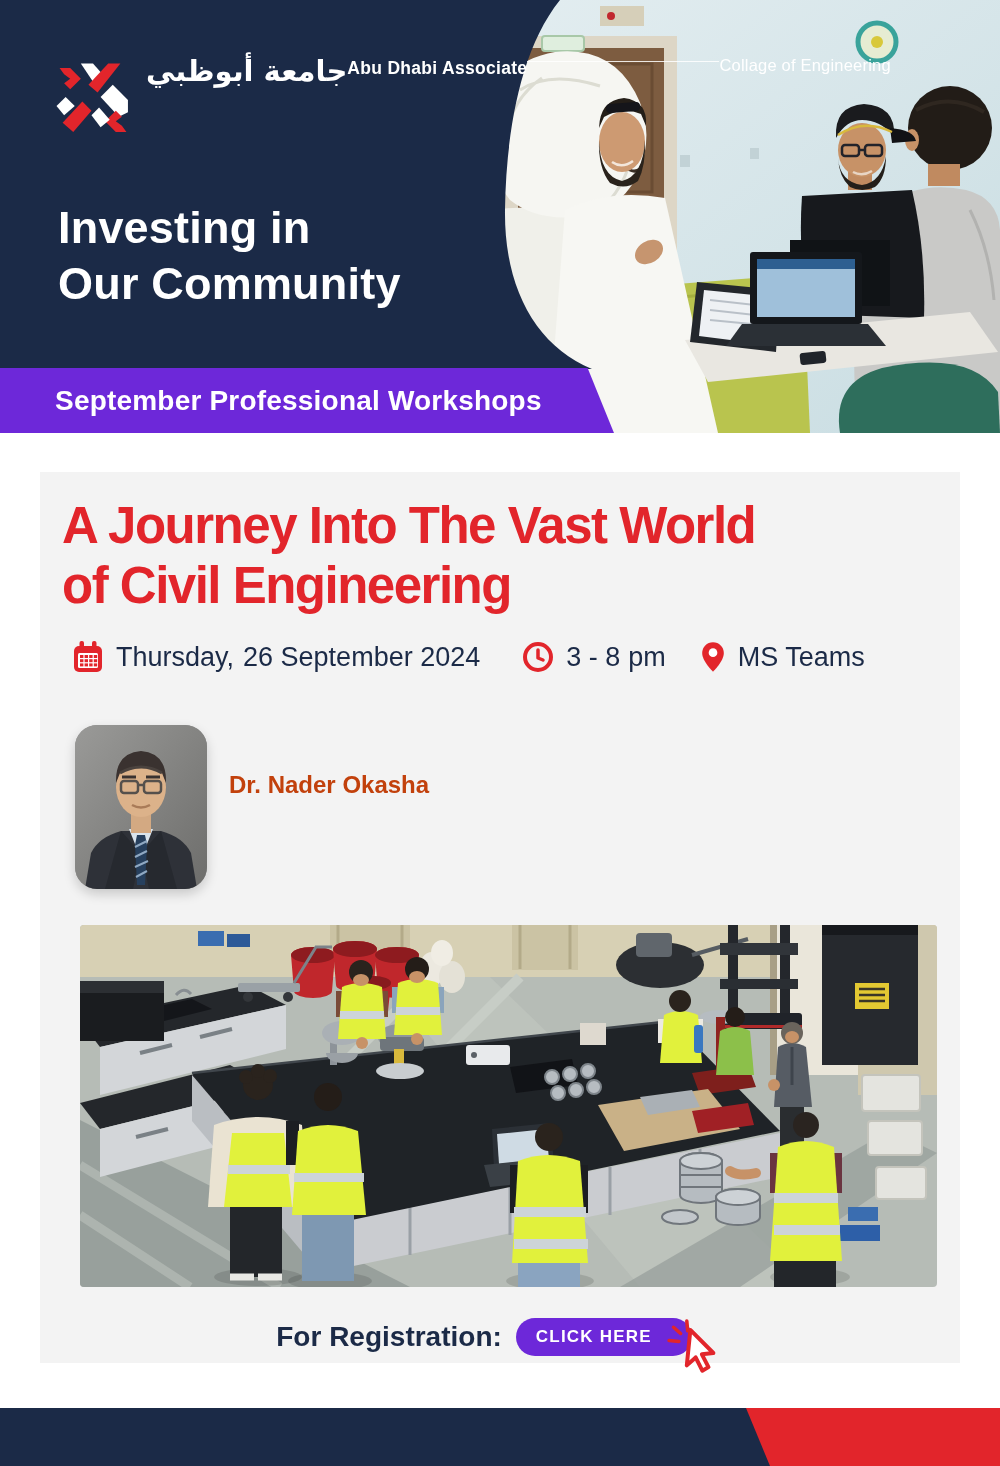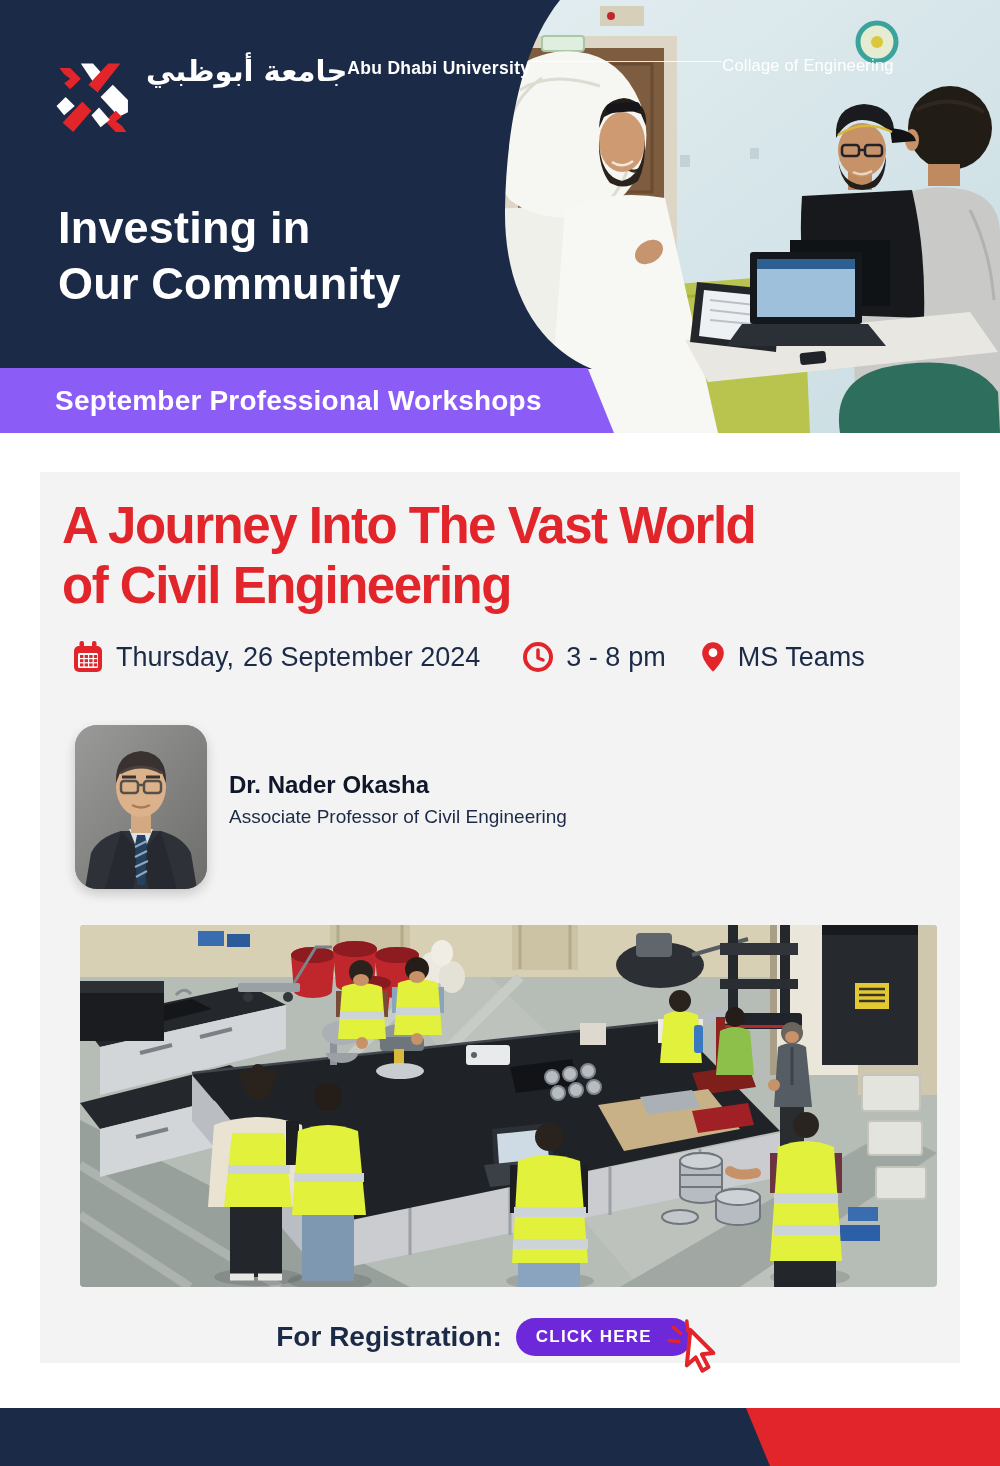--- a/index.html
+++ b/index.html
@@ -12,42 +12,42 @@
   .hero-photo svg{display:block;width:100%;height:100%;}
   .navy-curve{left:0;top:0;width:640px;height:433px;}
   .logo{left:55px;top:56px;display:flex;align-items:flex-start;gap:15px;}
   .logo-mark{width:76px;height:80px;margin-top:4px;}
   .logo-text{display:flex;flex-direction:row;color:#ffffff;}
   .logo-arabic{font-family:"DejaVu Sans",sans-serif;font-size:29px;font-weight:bold;direction:rtl;line-height:1.1;}
   .logo-univ{font-size:17.5px;font-weight:bold;letter-spacing:.3px;margin-top:2px;}
   .logo-divider{width:192px;border-top:1.5px solid rgba(255,255,255,.85);margin:5px 0 4px;}
   .logo-college{font-size:16.5px;font-weight:400;letter-spacing:.2px;}
   .hero-title{left:58px;top:200px;color:#ffffff;font-size:45px;font-weight:bold;line-height:1.25;letter-spacing:.2px;}
-  .banner{left:0;top:368px;width:614px;height:65px;background:#8b5cf6;
+  .banner{left:0;top:368px;width:614px;height:65px;background:#6d28d9;
           clip-path:polygon(0 0,95.7% 0,100% 100%,0 100%);}
   .banner span{position:absolute;left:55px;top:0;line-height:65px;color:#ffffff;font-size:28px;font-weight:bold;letter-spacing:.2px;}
 
   
   .card{left:40px;top:472px;width:920px;height:891px;background:#f3f3f3;}
   .event-title{position:absolute;left:22px;top:24px;margin:0;color:#e2252b;font-size:51px;
                font-weight:bold;line-height:1.17;letter-spacing:-1.5px;}
   .event-title span{display:block;}
   .meta-row{position:absolute;left:32px;top:168px;display:flex;align-items:center;font-size:27px;}
   .meta-row .ic{display:inline-block;margin-right:12px;}
   .bold{font-weight:normal;}
   .light{font-weight:400;}
   .gap-lg{width:42px;}
   .gap-md{width:34px;}
 
   .speaker-row{position:absolute;left:35px;top:253px;display:flex;align-items:flex-start;gap:22px;}
   .speaker-photo{width:132px;height:164px;border-radius:22px;overflow:hidden;
                  box-shadow:0 5px 12px rgba(0,0,0,.18);background:#8a8a8a;}
   .speaker-photo svg{display:block;width:100%;height:100%;}
   .speaker-text{padding-top:46px;}
-  .speaker-name{color:#0f172a;font-size:24px;font-weight:bold;}
+  .speaker-name{color:#c2410c;font-size:24px;font-weight:bold;}
   .speaker-title{color:#1b2a47;font-size:19px;margin-top:7px;}
 
   .lab-photo{position:absolute;left:40px;top:453px;width:857px;height:362px;border-radius:4px;overflow:hidden;}
   .lab-photo svg{display:block;width:100%;height:100%;}
 
   .reg-row{position:absolute;left:0;top:826px;width:100%;display:flex;justify-content:center;align-items:center;}
   .reg-label{font-size:28px;font-weight:bold;color:#1b2a47;margin-right:14px;}
   .reg-button{position:relative;background:#6d28d9;color:#ffffff;border:none;border-radius:22px;
               padding:9px 40px 9px 20px;font-family:"Liberation Sans",sans-serif;
               font-size:17px;font-weight:bold;letter-spacing:1.2px;cursor:pointer;}
@@ -153,21 +153,21 @@
       <polygon points="34,2 50,2 66,20 54,32" fill="#ffffff"></polygon>
       <polygon points="70,2 86,2 56,40 44,30" fill="#e2252b"></polygon>
       <polygon points="60,46 76,30 96,50 96,66 84,72" fill="#ffffff"></polygon>
       <polygon points="36,52 48,64 24,92 10,80" fill="#e2252b"></polygon>
       <polygon points="2,58 14,46 26,58 12,70" fill="#ffffff"></polygon>
       <polygon points="94,92 80,92 66,78 80,64 88,72 80,78 88,84" fill="#e2252b"></polygon>
       <polygon points="48,70 58,60 72,76 60,86" fill="#ffffff"></polygon>
     </svg>
     <div class="logo-text">
       <span class="logo-arabic">جامعة أبوظبي</span>
-      <span class="logo-univ">Abu Dhabi University</span>
+      <span class="logo-univ">Abu Dhabi Associate</span>
       <div class="logo-divider"></div>
       <span class="logo-college">Collage of Engineering</span>
     </div>
   </div>
 
   <div class="abs hero-title">
     <div>Investing in</div>
     <div>Our Community</div>
   </div>
 
@@ -243,21 +243,20 @@
           <path d="M45,48 Q66,36 87,48" stroke="#4a423e" stroke-width="3" fill="none"></path>
           <rect x="46" y="56" width="17" height="12" rx="3" fill="none" stroke="#55504c" stroke-width="2.5"></rect>
           <rect x="69" y="56" width="17" height="12" rx="3" fill="none" stroke="#55504c" stroke-width="2.5"></rect>
           <path d="M63,60 L69,60" stroke="#55504c" stroke-width="2.5"></path>
           <path d="M47,52 L61,52 M71,52 L85,52" stroke="#3a3230" stroke-width="3"></path>
           <path d="M57,80 Q66,85 75,80" stroke="#a97b58" stroke-width="2.5" fill="none"></path>
         </svg>
       </div>
       <div class="speaker-text">
         <div class="speaker-name">Dr. Nader Okasha</div>
-        <div class="speaker-title">Associate Professor of Civil Engineering</div>
       </div>
     </div>
 
     <div class="lab-photo">
       <svg viewBox="0 0 857 362" preserveAspectRatio="none">
         <rect width="857" height="362" fill="#b6bcb6"></rect>
         <rect width="857" height="52" fill="#d7d0b4"></rect>
         <rect x="250" y="0" width="80" height="47" fill="#cbc3a4"></rect>
         <rect x="432" y="0" width="66" height="45" fill="#cbc3a4"></rect>
         <path d="M258,0 V46 M322,0 V46 M440,0 V44 M490,0 V44" stroke="#b3aa89" stroke-width="3"></path>

